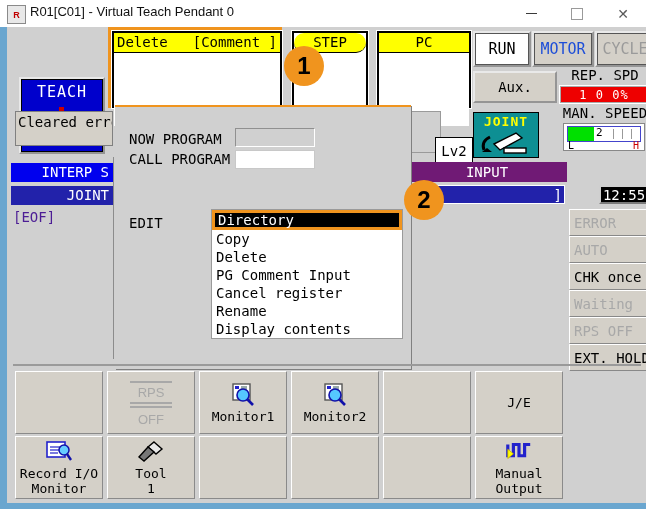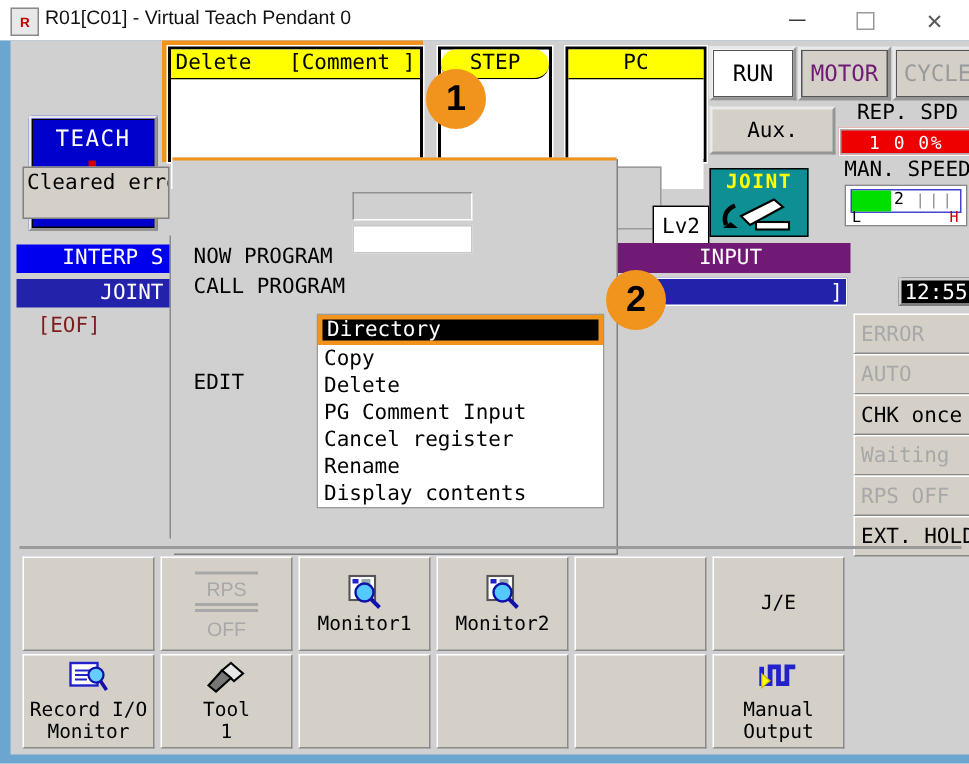--- a/index.html
+++ b/index.html
@@ -93,21 +93,21 @@
 
   
   .topbtn{
     position:absolute;top:4px;height:32px;
     border:2px outset #e9e9e9;background:#d4d0c8;
     box-shadow:inset 0 0 0 1px #555;
     display:flex;align-items:center;justify-content:center;
     font-size:15px;color:#000;
   }
   #btn-run{left:466px;width:54px;background:#fff;}
-  #btn-motor{left:525px;width:58px;color:#701a75;}
+  #btn-motor{left:525px;width:58px;color:#1d4ed8;}
   #btn-cycle{left:588px;width:56px;color:#9a9a9a;}
   #btn-aux{
     position:absolute;left:466px;top:44px;width:80px;height:28px;
     border:2px outset #e9e9e9;background:#d4d0c8;
     display:flex;align-items:center;justify-content:center;
     font-size:14px;color:#000;
   }
   .repspd-lbl{
     position:absolute;left:552px;top:40px;width:92px;text-align:center;
     font-size:14px;color:#000;
@@ -146,34 +146,34 @@
     white-space:nowrap;box-sizing:border-box;
   }
   .st-row{
     position:absolute;left:4px;width:102px;height:19px;
     color:#fff;font-size:14px;text-align:right;padding-right:4px;
     box-sizing:border-box;line-height:19px;white-space:nowrap;overflow:hidden;
   }
   #st-interp{top:136px;background:#0000ee;}
   #st-joint{top:159px;background:#2222aa;}
   .eof{
-    position:absolute;left:6px;top:182px;font-size:14px;color:#7f1d1d;margin-left:12px;
+    position:absolute;left:6px;top:182px;font-size:14px;color:#4c1d95;
   }
   .left-pane{
     position:absolute;left:4px;top:130px;width:102px;height:202px;
     border-right:1px solid #8c8c8c;
   }
 
   
   .popup{
     position:absolute;left:108px;top:78px;width:296px;height:262px;
     background:#d0d0d0;border-top:2px solid #f0941e;
     box-shadow:1px 1px 0 #808080;
   }
-  .pop-lbl{position:absolute;font-size:14px;color:#000;white-space:nowrap;margin-top:32px;}
+  .pop-lbl{position:absolute;font-size:14px;color:#000;white-space:nowrap;}
   #lbl-now{left:14px;top:24px;}
   #lbl-call{left:14px;top:44px;}
   #lbl-edit{left:14px;top:108px;}
   .fld{
     position:absolute;left:120px;width:80px;height:19px;box-sizing:border-box;
   }
   #fld-now{top:21px;background:#d0d0d0;border:1px solid #909090;border-right-color:#fff;border-bottom-color:#fff;}
   #fld-call{top:43px;background:#fff;border:1px solid #c8c8c8;}
 
   .menu{

